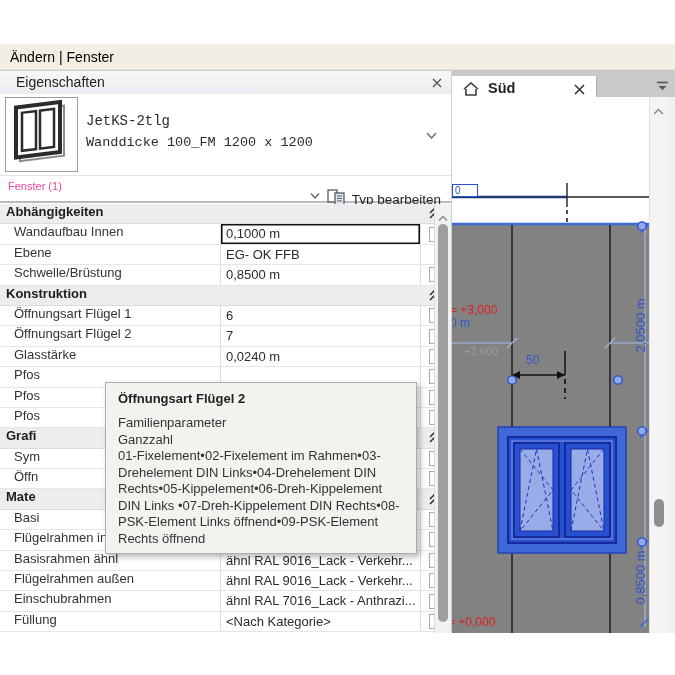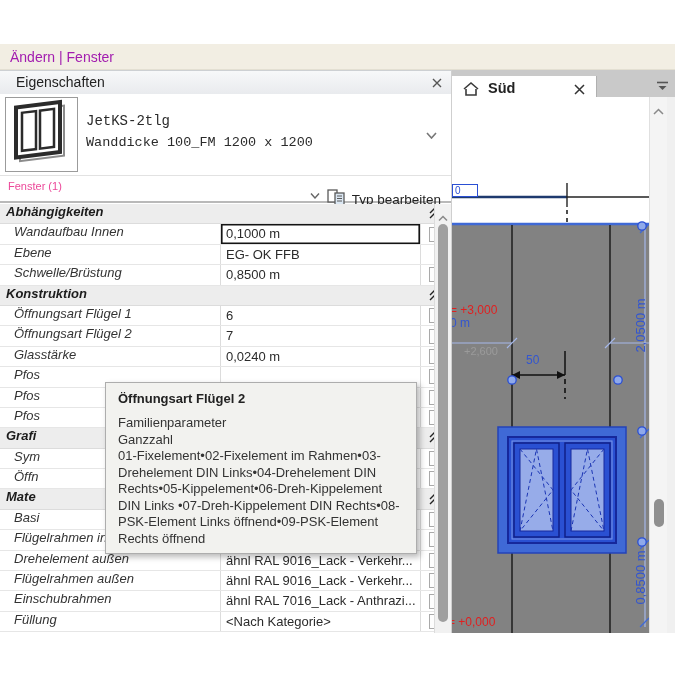--- a/index.html
+++ b/index.html
@@ -2,21 +2,21 @@
 <html><head>
 <meta charset="utf-8">
 <style>
   html,body{margin:0;padding:0;background:#ffffff;}
   #app{position:relative;width:675px;height:675px;background:#ffffff;overflow:hidden;
        font-family:"Liberation Sans",sans-serif;color:#2e2e2e;}
 
   
   .modebar{position:absolute;left:0;top:44px;width:675px;height:26px;background:#f2eee3;
            border-bottom:1px solid #e3dfd2;line-height:26px;padding-left:10px;box-sizing:border-box;
-           font-size:14px;color:#a21caf;}
+           font-size:14px;color:#000000;}
 
   
   .props{position:absolute;left:0;top:70px;width:452px;height:563px;background:#ffffff;
          border-right:1px solid #cfcfcf;box-sizing:border-box;overflow:hidden;}
   .props-header{position:absolute;left:0;top:0;width:100%;height:28px;
       background:linear-gradient(#f7f8f9,#e7e9ec);border-top:1px solid #cdd0d3;border-bottom:1px solid #c2c5c8;
       box-sizing:border-box;font-size:14px;color:#222;line-height:22px;padding-left:16px;}
   .props-header .xbtn{position:absolute;right:6px;top:4px;width:16px;height:16px;cursor:pointer;}
 
   .typesel{position:absolute;left:0;top:24px;width:100%;height:82px;background:#fff;border-bottom:1px solid #e2e2e2;box-sizing:border-box;font-family:Liberation Mono, monospace;}
@@ -27,21 +27,21 @@
 
   .filter{position:absolute;left:0;top:106px;width:100%;height:27px;border-bottom:2px solid #b9b9b9;box-sizing:border-box;background:#fff;}
   .filter .flabel{position:absolute;left:8px;top:4px;font-size:11px;color:#ec4899;}
   .filter .fcaret{position:absolute;left:310px;top:9px;}
   .edittype{position:absolute;right:10px;top:12px;height:22px;display:flex;align-items:center;gap:6px;
             background:transparent;border:none;font-family:"Liberation Sans",sans-serif;font-size:13.5px;color:#222;cursor:pointer;padding:0;}
 
   .grid{position:absolute;left:0;top:134px;width:447px;height:429px;background:#fff;}
   .prow{display:flex;height:20.4px;box-sizing:border-box;border-bottom:1px solid #e6e6e6;align-items:stretch;background:#fff;font-size:13px;}
   .prow.section{background:#ededed;border-bottom:1px solid #dcdcdc;}
-  .plabel{width:220px;box-sizing:border-box;padding:0 2px 0 14px;color:#333;white-space:nowrap;overflow:hidden;font-style:italic;}
+  .plabel{width:220px;box-sizing:border-box;padding:0 2px 0 14px;color:#333;white-space:nowrap;overflow:hidden;}
   .section .plabel{flex:1;font-weight:bold;color:#1c1c1c;padding-left:6px;}
   .pvalue{flex:1;box-sizing:border-box;border-left:1px solid #dcdcdc;border-right:1px solid #dcdcdc;
           padding:2px 2px 0 5px;color:#2b2b2b;white-space:nowrap;overflow:hidden;background:#fff;}
   .pvalue.foc{box-shadow:inset 0 0 0 1.6px #141414;}
   .passoc{width:26px;display:flex;align-items:center;justify-content:center;}
   .chk{width:11px;height:15px;border:1px solid #a9a9a9;background:#fdfdfd;box-sizing:border-box;}
   .sec-collapse{width:26px;display:flex;align-items:center;justify-content:center;}
 
   .pscroll{position:absolute;right:0;top:134px;width:17px;height:429px;background:#f1f1f1;border-left:1px solid #dcdcdc;box-sizing:border-box;}
   .pscroll .up{position:absolute;left:3px;top:4px;}
@@ -274,21 +274,21 @@
 
       <div class="prow">
         <div class="plabel">Flügelrahmen innen</div>
         <div class="pvalue">ähnl RAL 9016_Lack - Verkehr...</div>
         <div class="passoc">
             <span class="chk"></span>
           </div>
       </div>
 
       <div class="prow">
-        <div class="plabel">Drehelement außen</div>
+        <div class="plabel">Basisrahmen ähnl</div>
         <div class="pvalue">ähnl RAL 9016_Lack - Verkehr...</div>
         <div class="passoc">
             <span class="chk"></span>
           </div>
       </div>
 
       <div class="prow">
         <div class="plabel">Flügelrahmen außen</div>
         <div class="pvalue">ähnl RAL 9016_Lack - Verkehr...</div>
         <div class="passoc">

